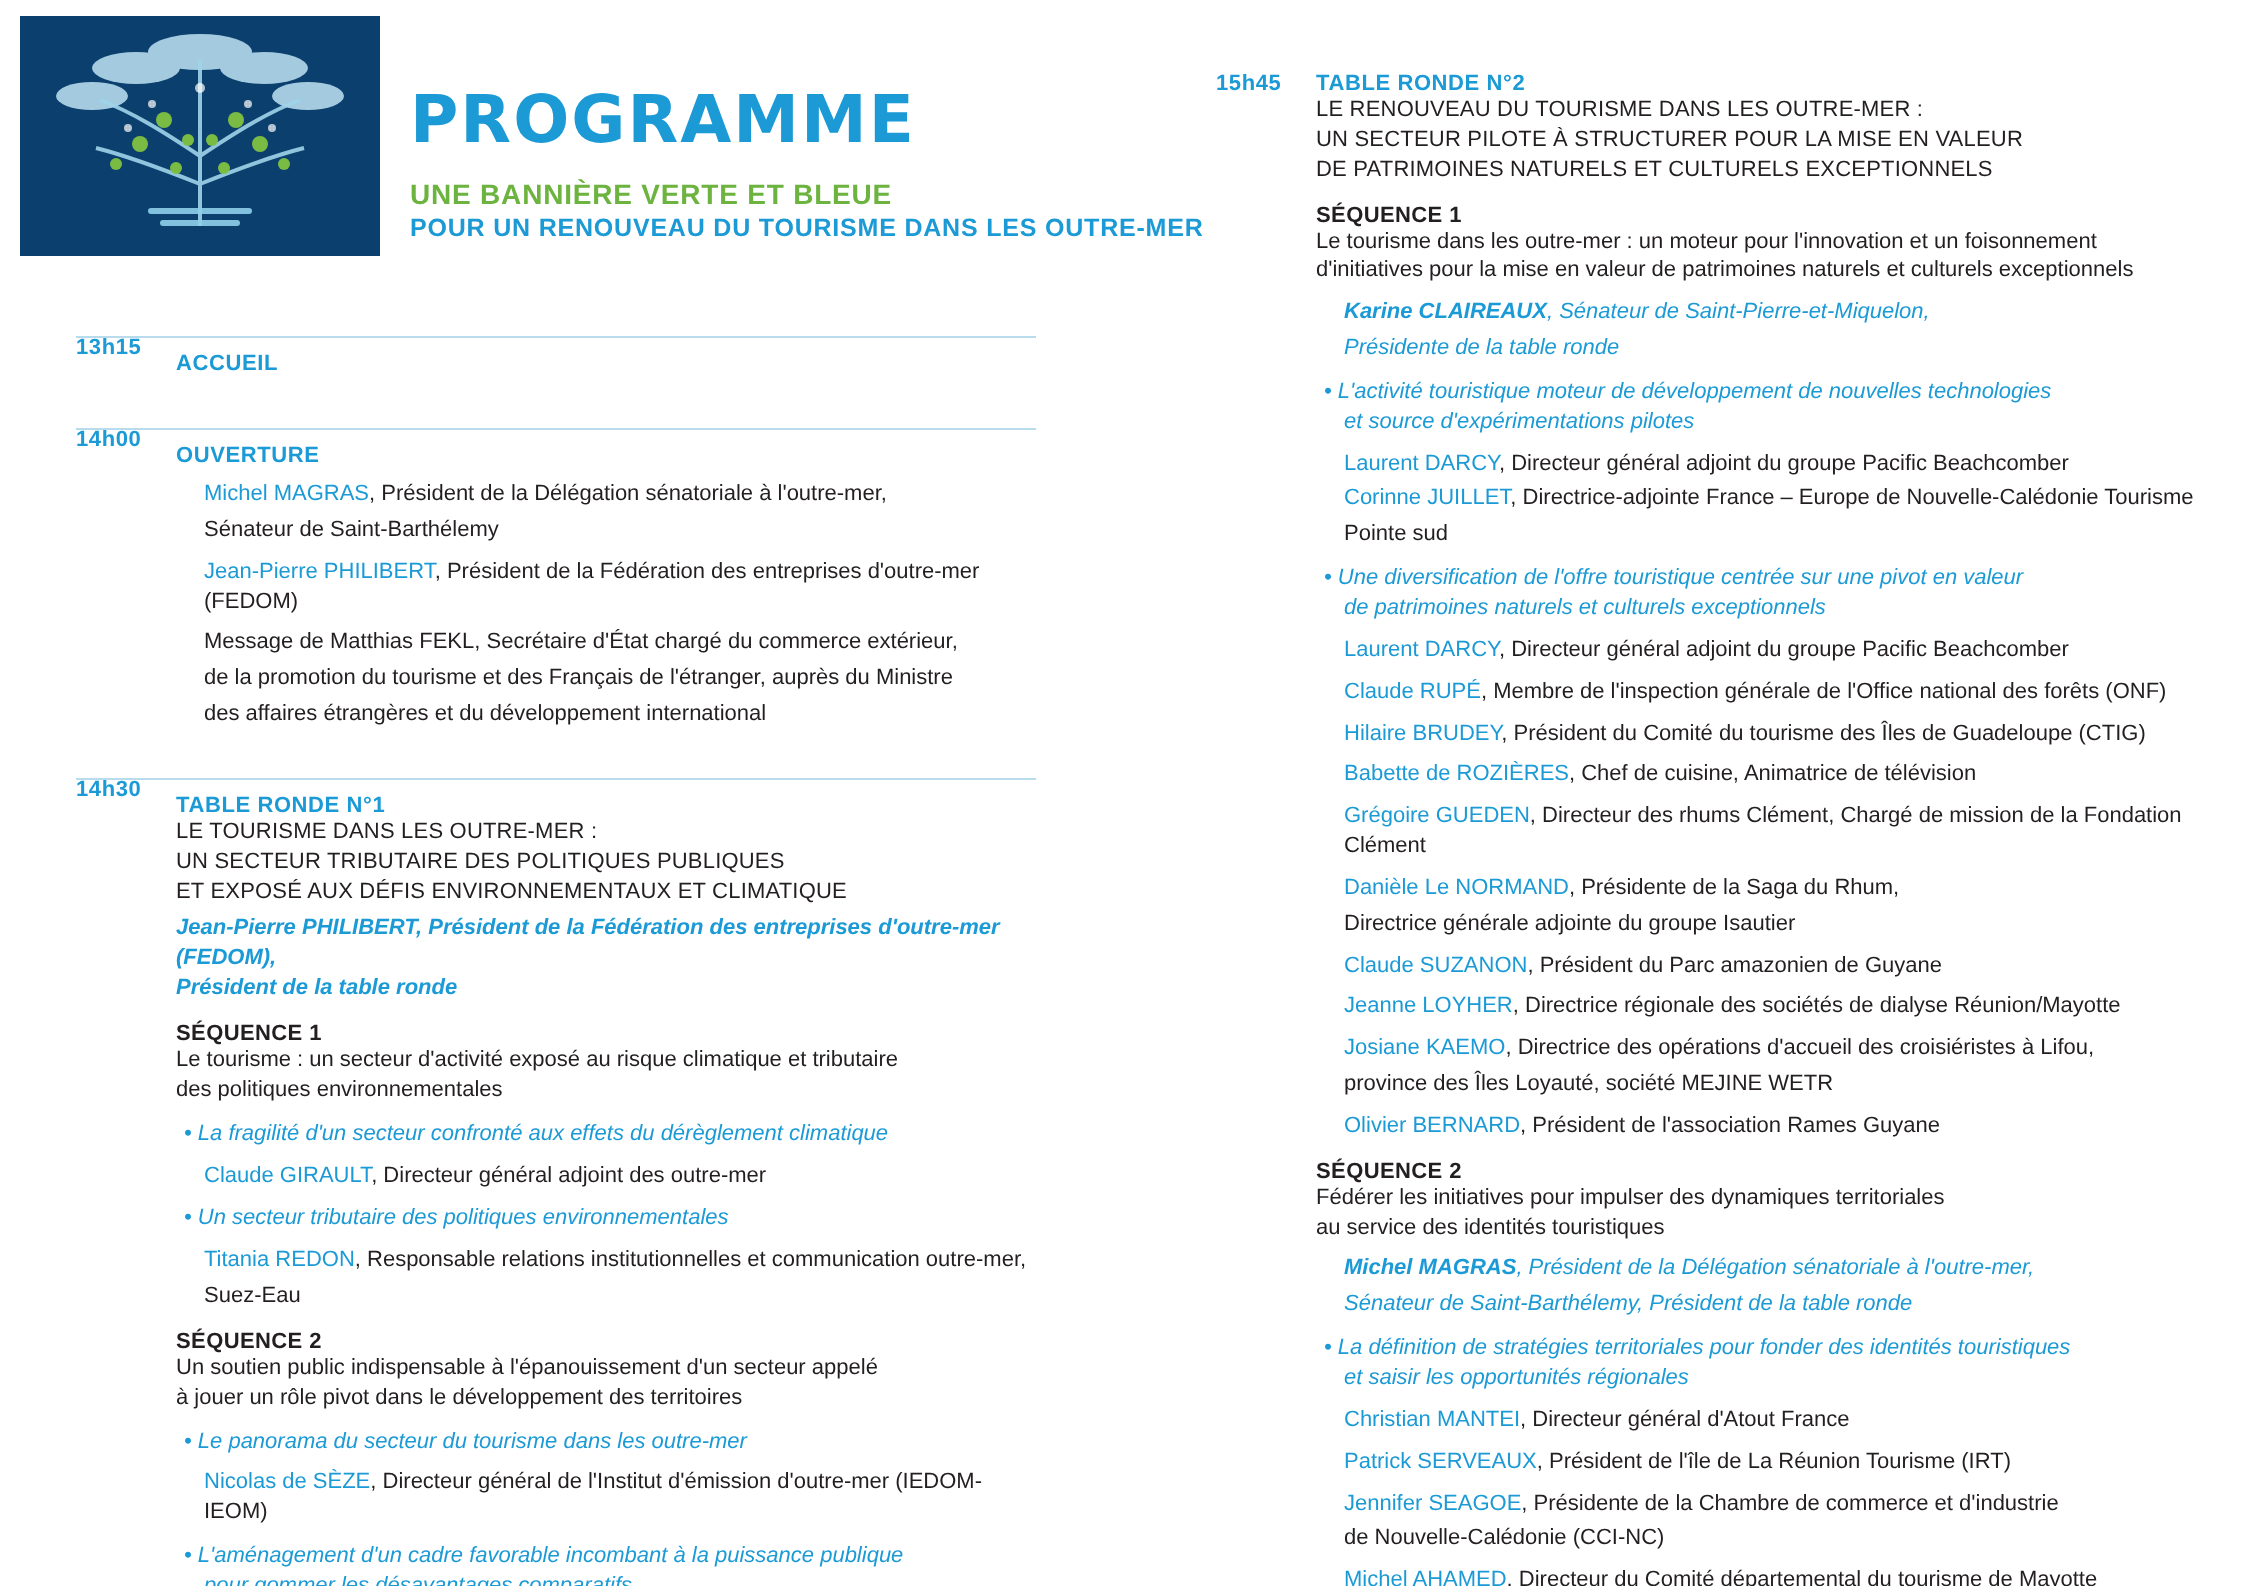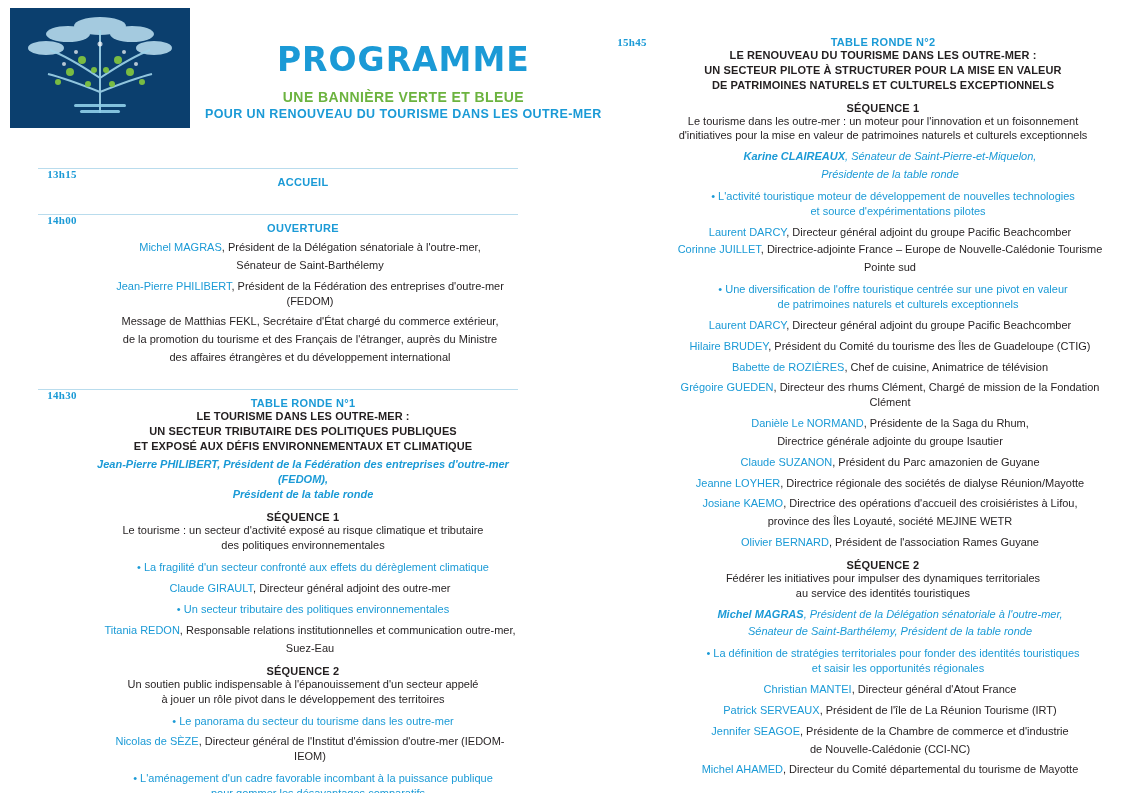--- a/index.html
+++ b/index.html
@@ -3,21 +3,21 @@
 <meta charset="utf-8">
 <style>
   html,body{margin:0;padding:0;}
   body{
     width:1133px;height:793px;
     background:#ffffff;
     font-family:"Liberation Sans", sans-serif;
     color:#231f20;
     overflow:hidden;
   }
-  .page{position:relative;width:1133px;height:793px;text-align:center;}
+  .page{position:relative;width:1133px;height:793px;}
 
   
   .logo{
     position:absolute;left:10px;top:8px;width:180px;height:120px;
     background:linear-gradient(160deg,#0f4c81 0%,#0b3f6e 45%,#0a3560 100%);
     overflow:hidden;
   }
   .logo svg{display:block;}
   .header-text{position:absolute;left:205px;top:40px;}
   .prog-title{
@@ -29,29 +29,29 @@
 
   
   .col{position:absolute;top:0;}
   .col-left{left:38px;top:168px;width:480px;}
   .col-right{left:608px;top:36px;width:500px;}
 
   .block{position:relative;margin-bottom:4px;}
   .rule{border-top:1px solid #b9dced;margin:0 0 7px 0;}
   .time{
     position:absolute;left:0;top:0;width:48px;
-    font-size:11px;font-weight:bold;color:#1b9ad6;letter-spacing:.3px;font-family:Liberation Serif, serif;
+    font-size:11px;font-weight:bold;color:#1b9ad6;letter-spacing:.3px;
   }
   .body{margin-left:50px;}
   .head{font-size:11px;font-weight:bold;color:#1b9ad6;letter-spacing:.3px;}
-  .head-sub{font-size:11px;font-weight:bold;color:#231f20;letter-spacing:.1px;line-height:1.35;}
+  .head-sub{font-size:11px;font-weight:normal;color:#231f20;letter-spacing:.1px;line-height:1.35;}
   .chair{font-size:11px;color:#1b9ad6;font-style:italic;font-weight:bold;line-height:1.35;margin-top:4px;}
   .seq{font-size:11px;font-weight:bold;color:#231f20;margin-top:9px;letter-spacing:.2px;}
   .seq-title{font-size:11px;font-weight:normal;color:#231f20;line-height:1.35;}
-  .bullet{font-size:11px;color:#1b9ad6;line-height:1.35;margin-top:7px;margin-left:30px;text-indent:-10px;}
+  .bullet{font-size:11px;font-style:italic;color:#1b9ad6;line-height:1.35;margin-top:7px;margin-left:14px;text-indent:-10px;}
   .person{font-size:11px;color:#231f20;line-height:1.35;margin-top:6px;margin-left:14px;}
   .person .nm{color:#1b9ad6;}
   .person.italic{font-style:italic;}
   .person.italic .nm{font-weight:bold;font-style:italic;}
   .msg{font-size:11px;color:#231f20;line-height:1.35;margin-top:6px;margin-left:14px;}
   .tight{margin-top:3px;}
 </style>
 </head>
 <body>
 
@@ -208,20 +208,23 @@
         </div>
         <div class="person tight">Pointe sud</div>
 
         <div class="bullet">• Une diversification de l'offre touristique centrée sur une pivot en valeur</div>
         <div class="bullet" style="margin-top:0;text-indent:0">de patrimoines naturels et culturels exceptionnels</div>
 
         <div class="person">
           <span class="nm">Laurent DARCY</span><span>, Directeur général adjoint du groupe Pacific Beachcomber</span>
         </div>
         <div class="person">
+          <span class="nm">Claude RUPÉ</span><span>, Membre de l'inspection générale de l'Office national des forêts (ONF)</span>
+        </div>
+        <div class="person">
           <span class="nm">Hilaire BRUDEY</span><span>, Président du Comité du tourisme des Îles de Guadeloupe (CTIG)</span>
         </div>
         <div class="person">
           <span class="nm">Babette de ROZIÈRES</span><span>, Chef de cuisine, Animatrice de télévision</span>
         </div>
         <div class="person">
           <span class="nm">Grégoire GUEDEN</span><span>, Directeur des rhums Clément, Chargé de mission de la Fondation Clément</span>
         </div>
         <div class="person">
           <span class="nm">Danièle Le NORMAND</span><span>, Présidente de la Saga du Rhum,</span>

